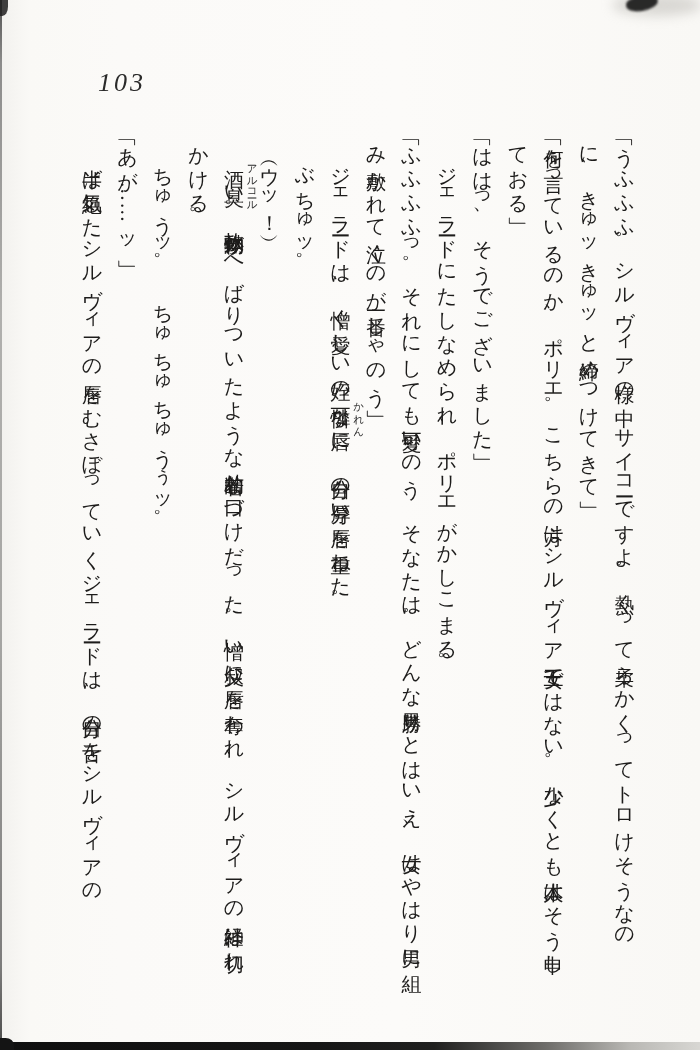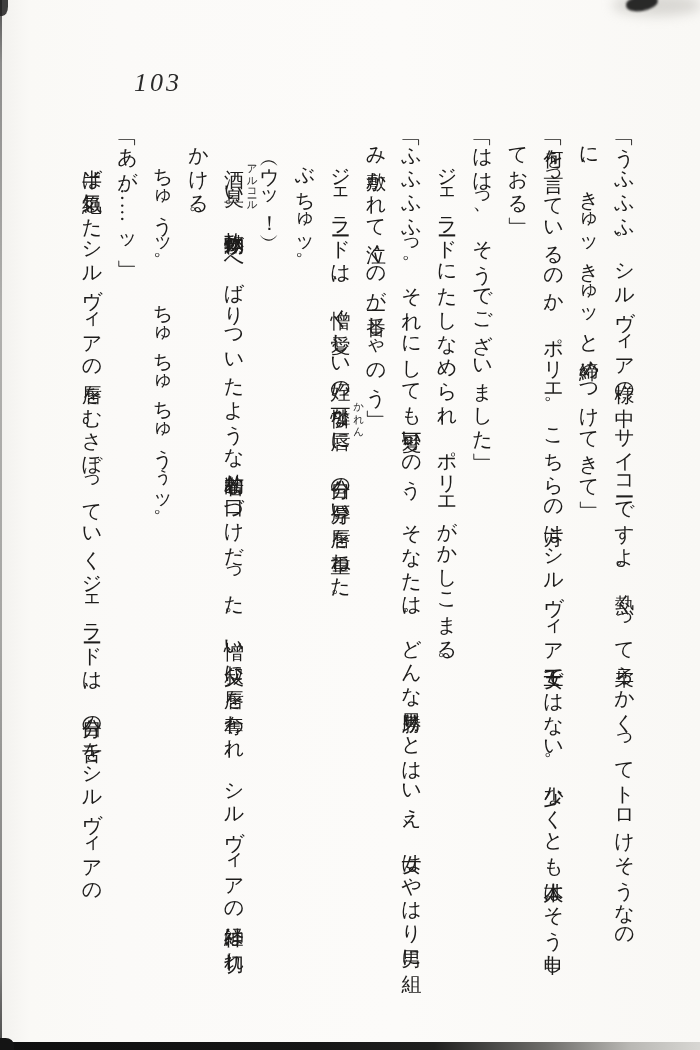--- a/index.html
+++ b/index.html
@@ -34,21 +34,21 @@
     position:absolute;left:0;top:1042px;width:700px;height:8px;
     background:linear-gradient(to right,#0f0f0f 0%,#161616 45%,#20201f 62%,#6e6d6a 78%,#b9b8b4 90%,#d8d7d3 100%);
     border-top-left-radius:2px;
   }
   .edge-bottom-notch{
     position:absolute;left:0;top:1038px;width:14px;height:12px;background:#141414;border-top-right-radius:60%;
   }
   
   .page-number{
     position:absolute;left:98px;top:68px;
-    font-size:26px;font-style:italic;color:#2b2b2b;letter-spacing:3px;margin-left:36px;
+    font-size:26px;font-style:italic;color:#2b2b2b;letter-spacing:3px;
   }
   
   .text-block{
     position:absolute;top:133px;right:58px;height:840px;
     writing-mode:vertical-rl;text-orientation:mixed;
     font-size:20px;line-height:35.5px;letter-spacing:0.9px;
     color:#1d1c1b;
     font-family:"Liberation Serif","DejaVu Serif",serif;
   }
   .text-block p{margin:0;padding:0;}

